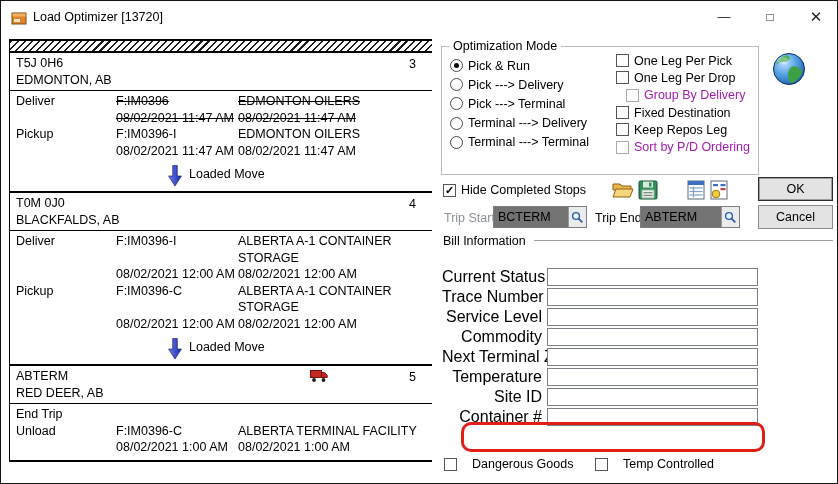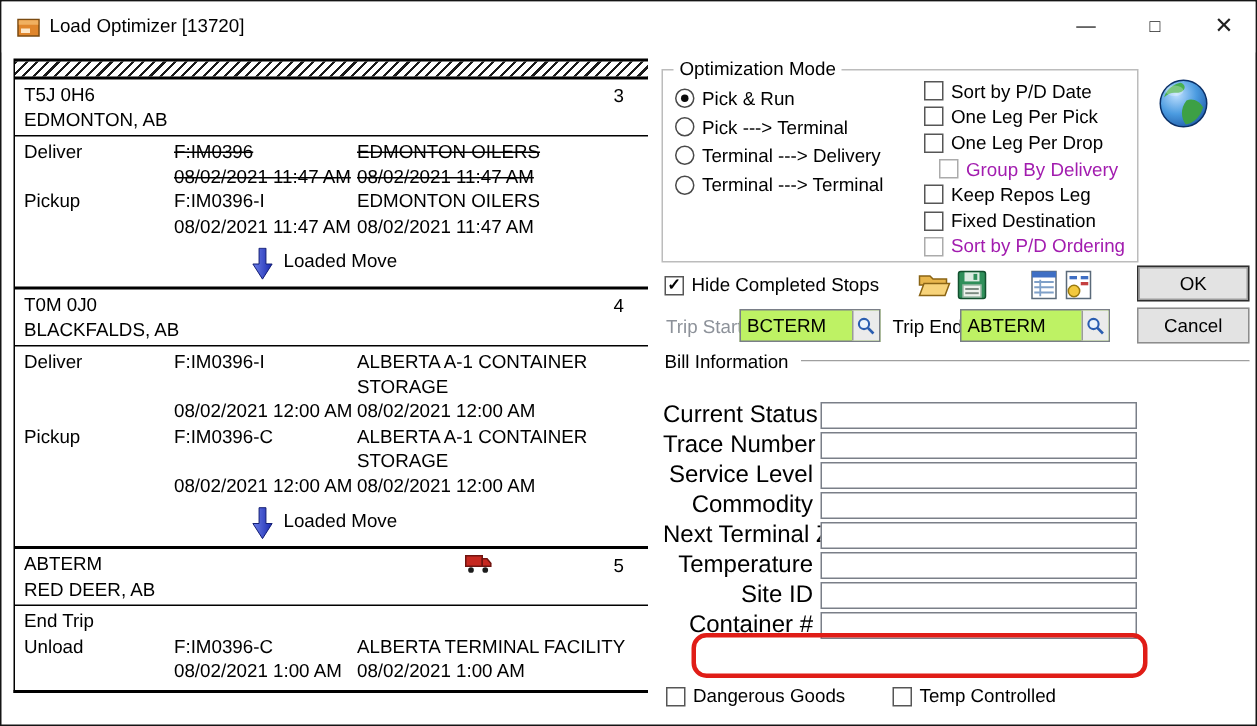--- a/index.html
+++ b/index.html
@@ -61,38 +61,38 @@
   .ib-chart { left:706px; top:177px; }
 
   .btn { position:absolute; left:757px; width:75px; height:24px; background:#e3e3e3;
          display:flex; align-items:center; justify-content:center; font-size:12.5px; }
   .btn-ok { top:176px; border:1px solid #2e2e2e; box-shadow:inset 0 0 0 1px #9d9d9d; }
   .btn-cancel { top:204px; border:1px solid #8d8d8d; }
 
   .lbl { position:absolute; }
   .lbl-tripstart { left:443px; top:210px; color:#8d929a; }
   .lbl-tripend { left:594px; top:210px; }
-  .lookupfield { position:absolute; top:205px; height:22px; border:1px solid #7a7f88; background:#bef264; display:flex; align-items:stretch; }
+  .lookupfield { position:absolute; top:205px; height:22px; border:1px solid #7a7f88; background:#737373; display:flex; align-items:stretch; }
   .lf-start { left:492px; width:94px; }
   .lf-end { left:639px; width:100px; }
   .lf-val { flex:1; display:flex; align-items:center; padding:0 4px; }
   .lookupbtn { width:18px; border-left:1px solid #9a9a9a; background:#ebebeb; display:flex; align-items:center; justify-content:center; }
 
   .bill-h { position:absolute; left:442px; top:233px; }
   .bill-line { position:absolute; left:533px; top:239px; width:299px; height:0; border-top:1px solid #9f9f9f; border-bottom:1px solid #fff; }
 
   .bform { position:absolute; left:441px; top:266px; width:322px; }
   .frow { display:flex; align-items:center; height:20px; }
   .flabel { width:100px; text-align:right; margin-right:5px; font-size:16px; white-space:nowrap; }
   .finput { width:211px; height:18px; border:1px solid #7a7f88; background:#fff; font-family:"Liberation Sans",sans-serif; font-size:12px; padding:0 3px; }
 
   .red-ring { position:absolute; left:460px; top:421px; width:304px; height:30px;
               border:3px solid #e01d17; border-radius:10px; pointer-events:none; z-index:9; }
 
-  .foot-chk { position:absolute; top:456px; display:flex; align-items:center; gap:5px; }
+  .foot-chk { position:absolute; top:456px; display:flex; align-items:center; gap:15px; }
   .fc-dg { left:443px; }
   .fc-tc { left:594px; }
 </style>
 </head>
 <body>
 
 <div class="window">
 
   <div class="titlebar">
     <span class="app-icon">
@@ -223,55 +223,55 @@
 
   <div class="groupbox">
     <div class="legend">Optimization Mode</div>
     <div class="radio-col">
       <div class="radio-row">
         <span class="rb sel"></span>
         <span>Pick &amp; Run</span>
       </div>
       <div class="radio-row">
         <span class="rb"></span>
+        <span>Pick ---&gt; Delivery</span>
+      </div>
+      <div class="radio-row">
+        <span class="rb"></span>
         <span>Pick ---&gt; Terminal</span>
       </div>
       <div class="radio-row">
         <span class="rb"></span>
         <span>Terminal ---&gt; Delivery</span>
       </div>
       <div class="radio-row">
         <span class="rb"></span>
         <span>Terminal ---&gt; Terminal</span>
       </div>
     </div>
     <div class="chk-col">
       <div class="chk-row">
         <span class="cb"></span>
-        <span>Sort by P/D Date</span>
+        <span>One Leg Per Pick</span>
       </div>
       <div class="chk-row">
         <span class="cb"></span>
-        <span>One Leg Per Pick</span>
+        <span>One Leg Per Drop</span>
+      </div>
+      <div class="chk-row indent dis">
+        <span class="cb"></span>
+        <span>Group By Delivery</span>
       </div>
       <div class="chk-row">
         <span class="cb"></span>
-        <span>One Leg Per Drop</span>
-      </div>
-      <div class="chk-row indent dis">
-        <span class="cb"></span>
-        <span>Group By Delivery</span>
+        <span>Fixed Destination</span>
       </div>
       <div class="chk-row">
         <span class="cb"></span>
         <span>Keep Repos Leg</span>
-      </div>
-      <div class="chk-row">
-        <span class="cb"></span>
-        <span>Fixed Destination</span>
       </div>
       <div class="chk-row dis">
         <span class="cb"></span>
         <span>Sort by P/D Ordering</span>
       </div>
     </div>
   </div>
 
   <div class="globe">
     <svg width="36" height="36" viewBox="0 0 36 36">

